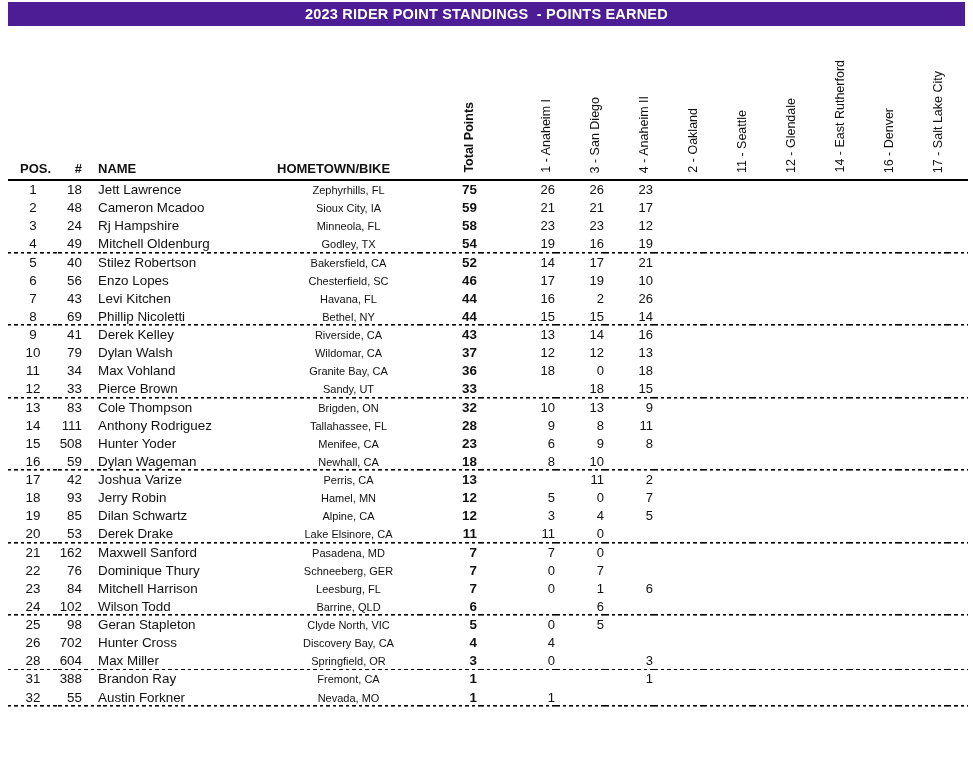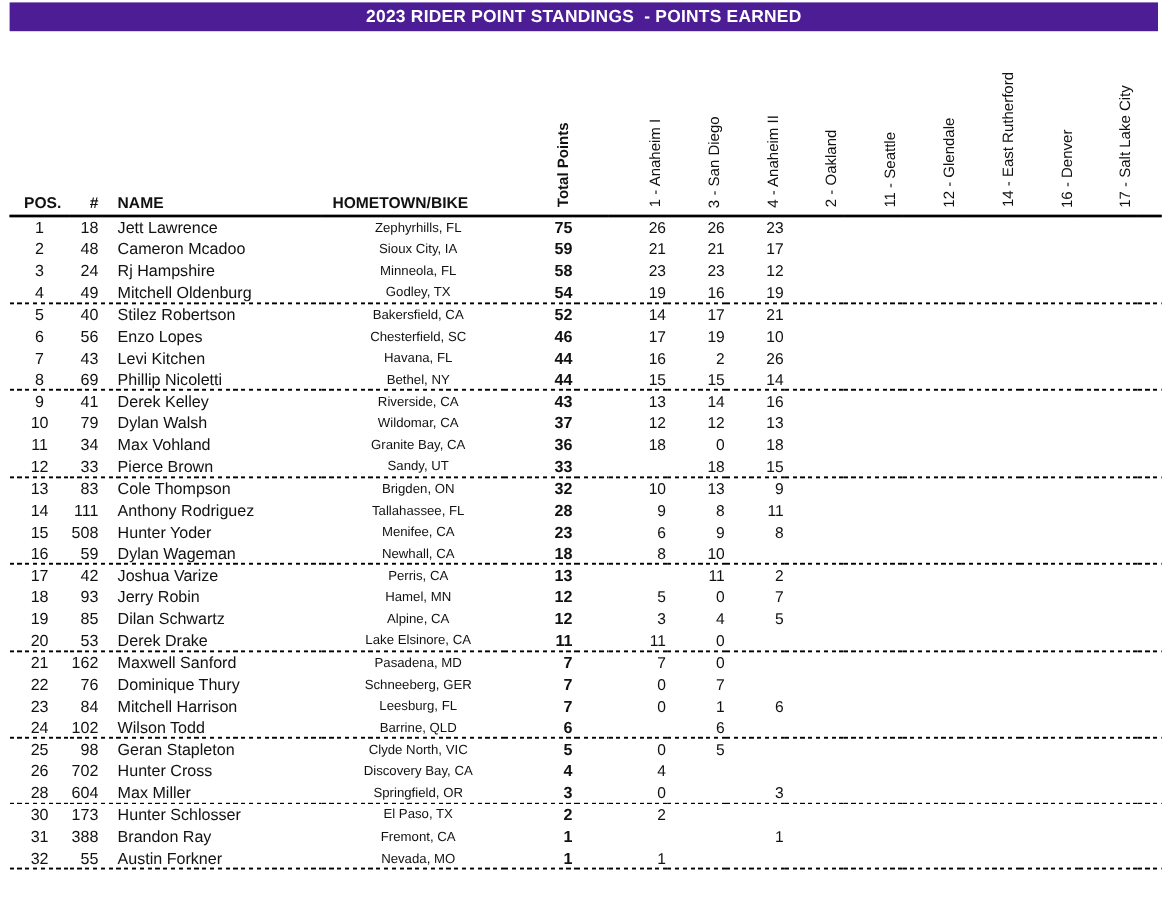--- a/index.html
+++ b/index.html
@@ -560,38 +560,20 @@
       <td class="d-race">3</td>
       <td class="d-race"></td>
       <td class="d-race"></td>
       <td class="d-race"></td>
       <td class="d-race"></td>
       <td class="d-race"></td>
       <td class="d-race"></td>
       <td></td>
     </tr>
       <tr style="">
-      <td class="d-pos">30</td>
-      <td class="d-num">173</td>
-      <td class="d-name">Hunter Schlosser</td>
-      <td class="d-home">El Paso, TX</td>
-      <td class="d-total">2</td>
-      <td></td>
-      <td class="d-race">2</td>
-      <td class="d-race"></td>
-      <td class="d-race"></td>
-      <td class="d-race"></td>
-      <td class="d-race"></td>
-      <td class="d-race"></td>
-      <td class="d-race"></td>
-      <td class="d-race"></td>
-      <td class="d-race"></td>
-      <td></td>
-    </tr>
-      <tr style="">
       <td class="d-pos">31</td>
       <td class="d-num">388</td>
       <td class="d-name">Brandon Ray</td>
       <td class="d-home">Fremont, CA</td>
       <td class="d-total">1</td>
       <td></td>
       <td class="d-race"></td>
       <td class="d-race"></td>
       <td class="d-race">1</td>
       <td class="d-race"></td>

